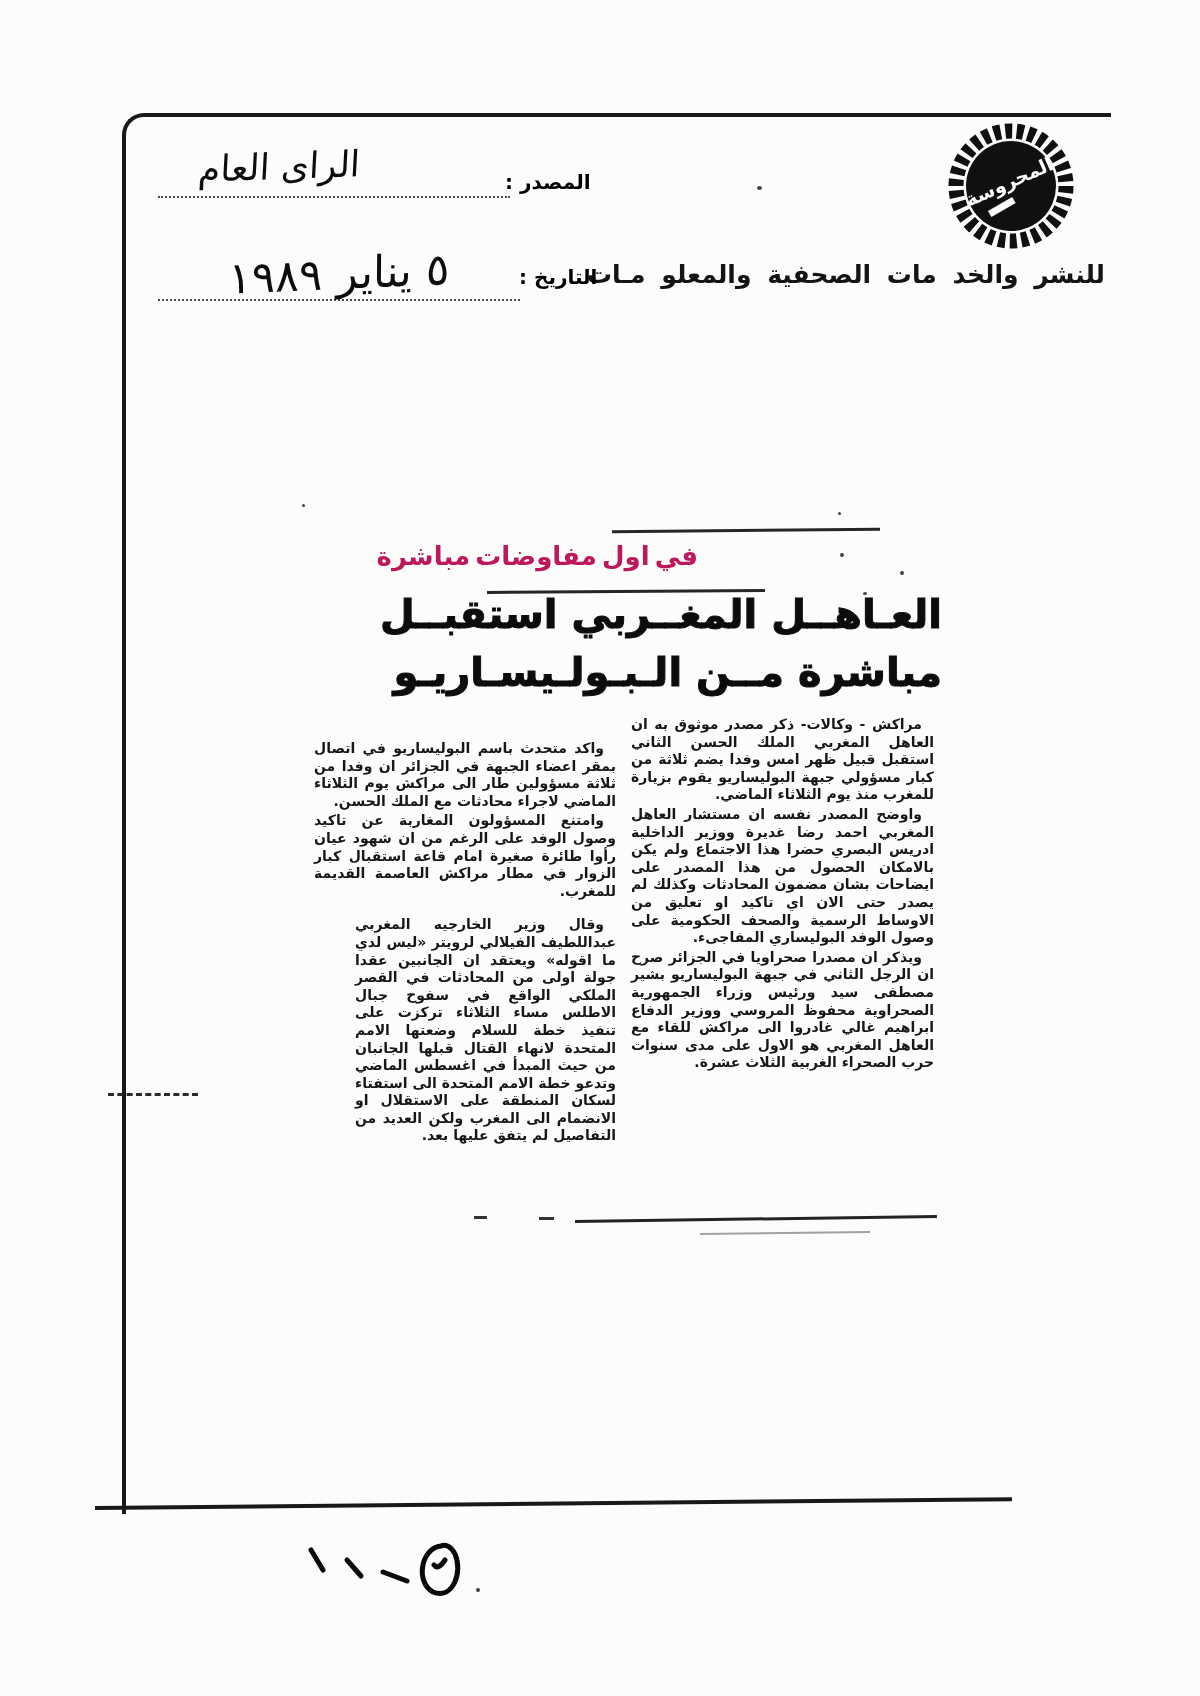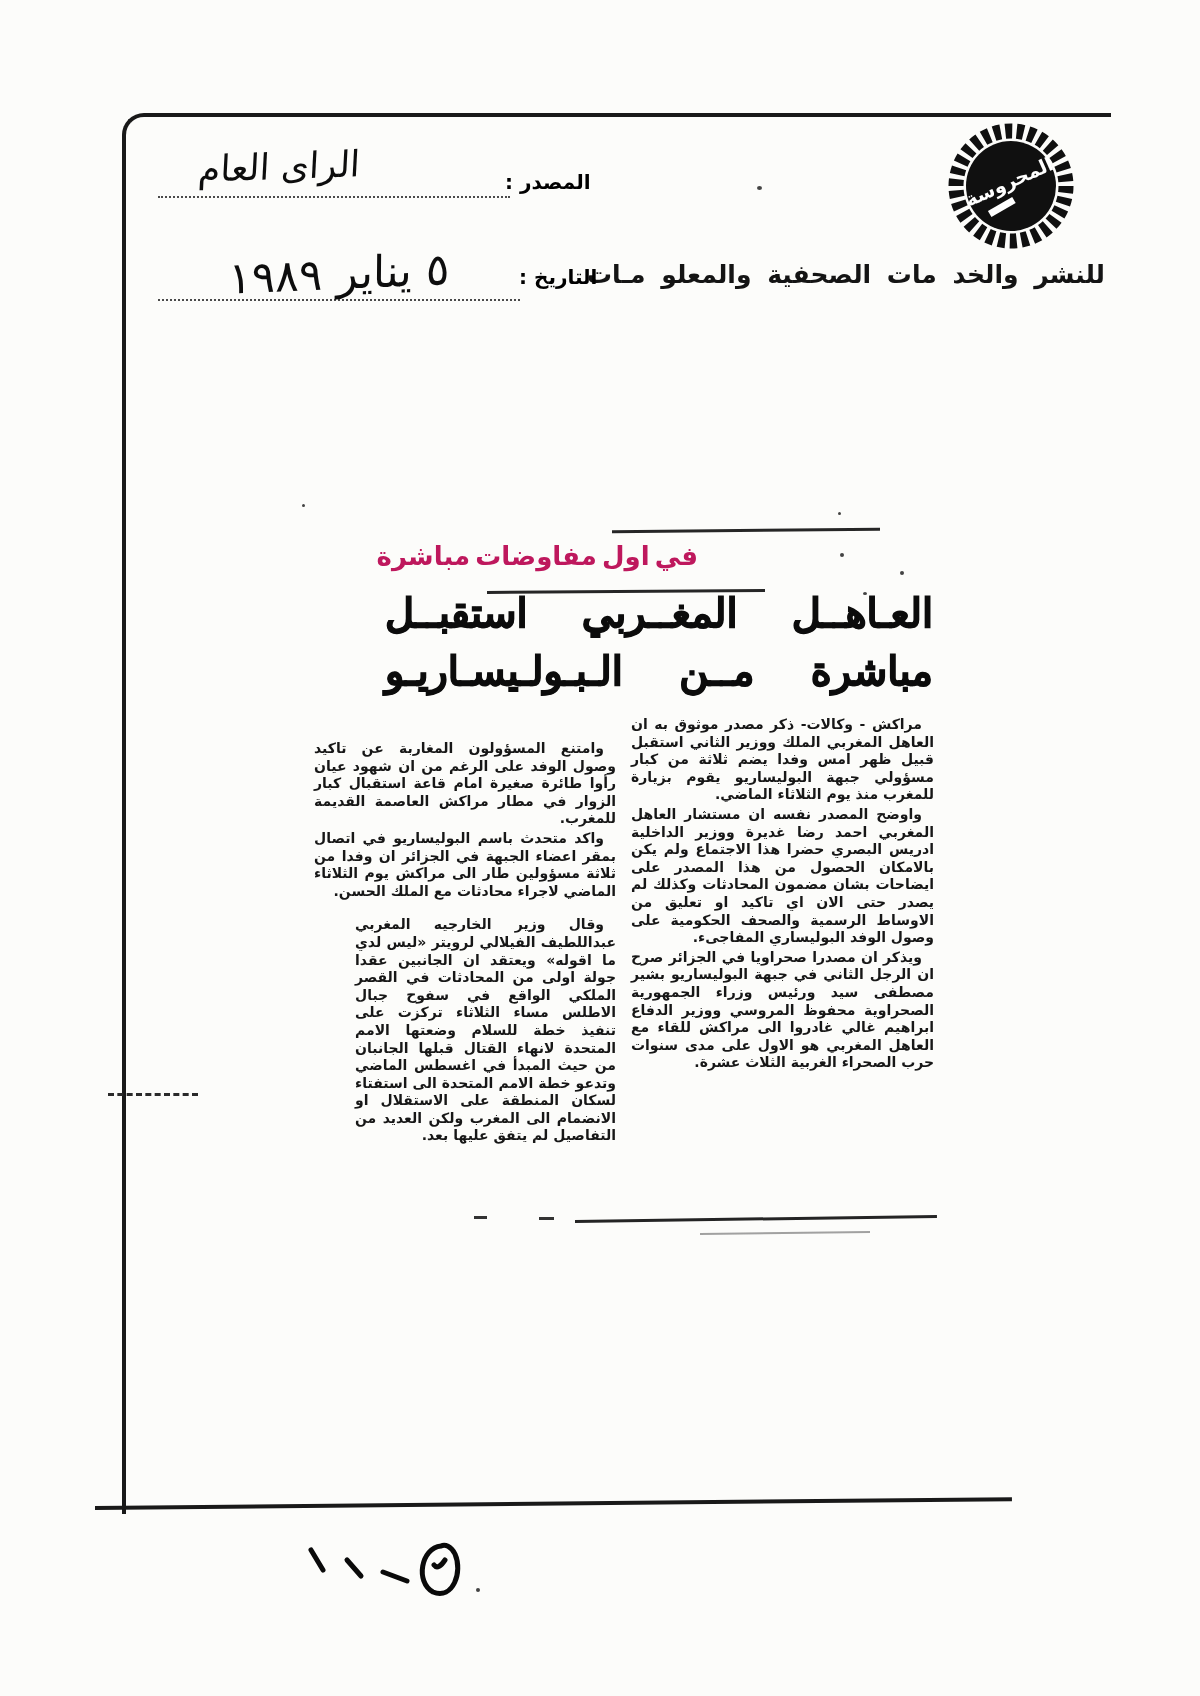--- a/index.html
+++ b/index.html
@@ -74,27 +74,26 @@
     position:absolute;left:468px;top:541px;width:230px;
     direction:rtl;text-align:right;white-space:nowrap;
     font-size:26px;font-weight:700;word-spacing:-4px;color:#be185d;
   }
   .kicker-underline{
     position:absolute;left:487px;top:590px;width:278px;height:0;
     border-top:3px solid #262626;
     transform:rotate(-0.4deg);
   }
   .headline{
-    position:absolute;left:385px;width:548px;
+    position:absolute;left:394px;width:548px;
     direction:rtl;white-space:nowrap;
     font-size:40px;font-weight:700;color:#0c0c0c;
     text-align:justify;text-align-last:justify;
     -webkit-text-stroke:1px #0c0c0c;
     line-height:1.1;
-    font-family:Liberation Serif, serif;
   }
   .headline-1{top:592px;}
   .headline-2{top:650px;}
   
   .columns{
     position:absolute;left:314px;top:716px;width:620px;
     direction:rtl;display:flex;gap:15px;
   }
   .col{width:303px;}
   .col-left{width:302px;padding-top:24px;}
@@ -161,27 +160,27 @@
 
   <div class="kicker-topline"></div>
   <div class="kicker">في اول مفاوضات مباشرة</div>
   <div class="kicker-underline"></div>
 
   <div class="headline headline-1">العـاهــل المغــربي استقبــل</div>
   <div class="headline headline-2">مباشرة مــن الـبـولـيسـاريـو</div>
 
   <div class="columns">
     <div class="col col-right">
-      <p>مراكش - وكالات- ذكر مصدر موثوق به ان العاهل المغربي الملك ووزير الثاني استقبل قبيل ظهر امس وفدا يضم ثلاثة من كبار مسؤولي جبهة البوليساريو يقوم بزيارة للمغرب منذ يوم الثلاثاء الماضي.</p>
+      <p>مراكش - وكالات- ذكر مصدر موثوق به ان العاهل المغربي الملك الحسن الثاني استقبل قبيل ظهر امس وفدا يضم ثلاثة من كبار مسؤولي جبهة البوليساريو يقوم بزيارة للمغرب منذ يوم الثلاثاء الماضي.</p>
       <p>واوضح المصدر نفسه ان مستشار العاهل المغربي احمد رضا غديرة ووزير الداخلية ادريس البصري حضرا هذا الاجتماع ولم يكن بالامكان الحصول من هذا المصدر على ايضاحات بشان مضمون المحادثات وكذلك لم يصدر حتى الان اي تاكيد او تعليق من الاوساط الرسمية والصحف الحكومية على وصول الوفد البوليساري المفاجىء.</p>
       <p>ويذكر ان مصدرا صحراويا في الجزائر صرح ان الرجل الثاني في جبهة البوليساريو بشير مصطفى سيد ورئيس وزراء الجمهورية الصحراوية محفوظ المروسي ووزير الدفاع ابراهيم غالي غادروا الى مراكش للقاء مع العاهل المغربي هو الاول على مدى سنوات حرب الصحراء الغربية الثلاث عشرة.</p>
     </div>
     <div class="col col-left">
+      <p>واكد متحدث باسم البوليساريو في اتصال بمقر اعضاء الجبهة في الجزائر ان وفدا من ثلاثة مسؤولين طار الى مراكش يوم الثلاثاء الماضي لاجراء محادثات مع الملك الحسن.</p>
       <p>وامتنع المسؤولون المغاربة عن تاكيد وصول الوفد على الرغم من ان شهود عيان رأوا طائرة صغيرة امام قاعة استقبال كبار الزوار في مطار مراكش العاصمة القديمة للمغرب.</p>
-      <p>واكد متحدث باسم البوليساريو في اتصال بمقر اعضاء الجبهة في الجزائر ان وفدا من ثلاثة مسؤولين طار الى مراكش يوم الثلاثاء الماضي لاجراء محادثات مع الملك الحسن.</p>
       <p class="gap-before">وقال وزير الخارجيه المغربي عبداللطيف الفيلالي لرويتر «ليس لدي ما اقوله» ويعتقد ان الجانبين عقدا جولة اولى من المحادثات في القصر الملكي الواقع في سفوح جبال الاطلس مساء الثلاثاء تركزت على تنفيذ خطة للسلام وضعتها الامم المتحدة لانهاء القتال قبلها الجانبان من حيث المبدأ في اغسطس الماضي وتدعو خطة الامم المتحدة الى استفتاء لسكان المنطقة على الاستقلال او الانضمام الى المغرب ولكن العديد من التفاصيل لم يتفق عليها بعد.</p>
     </div>
   </div>
 
   <div class="clip-rule"></div>
   <div class="clip-rule-frag"></div>
   <div class="clip-dash-a"></div>
   <div class="clip-dash-b"></div>
 
   <div class="footer-marks">

